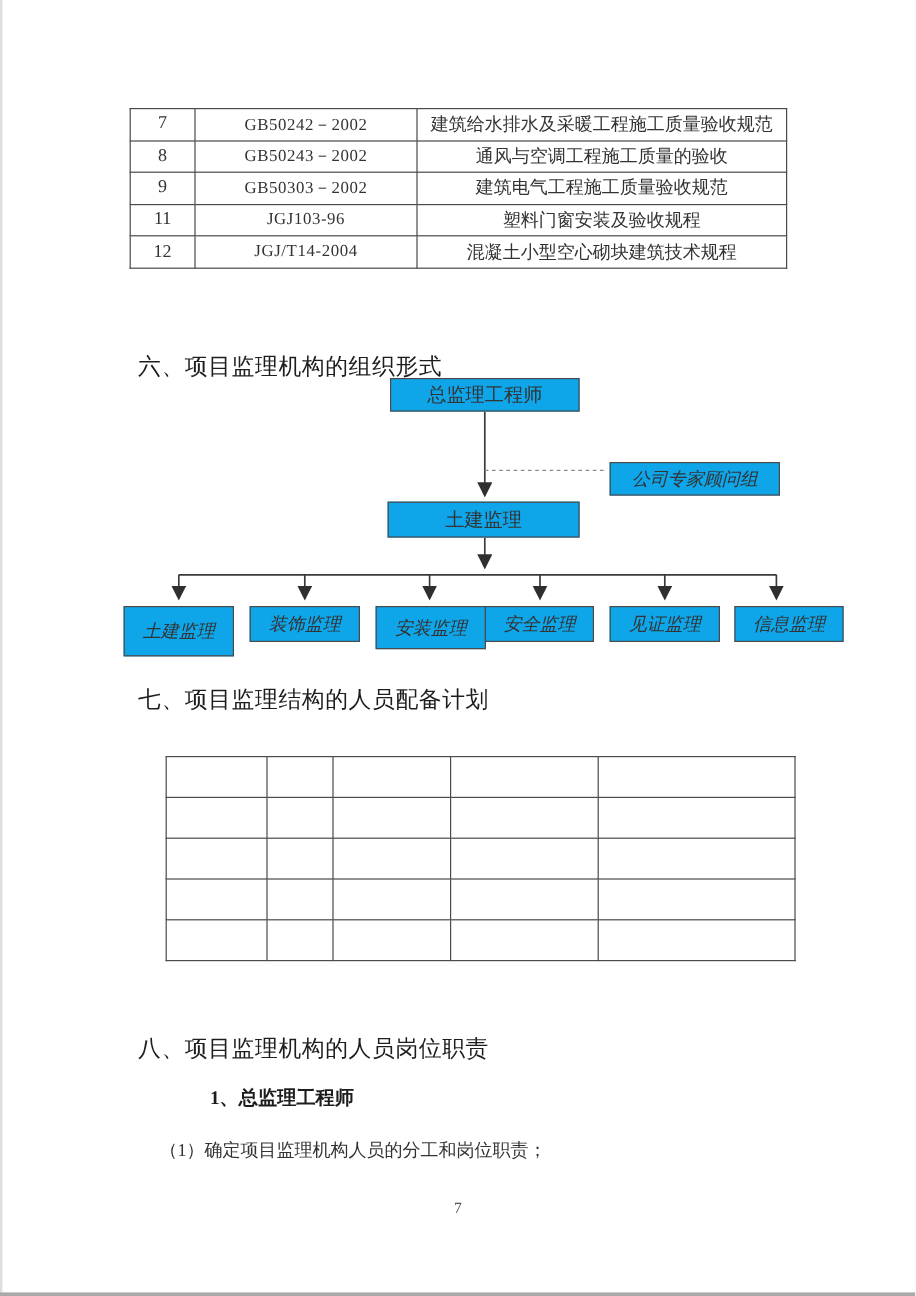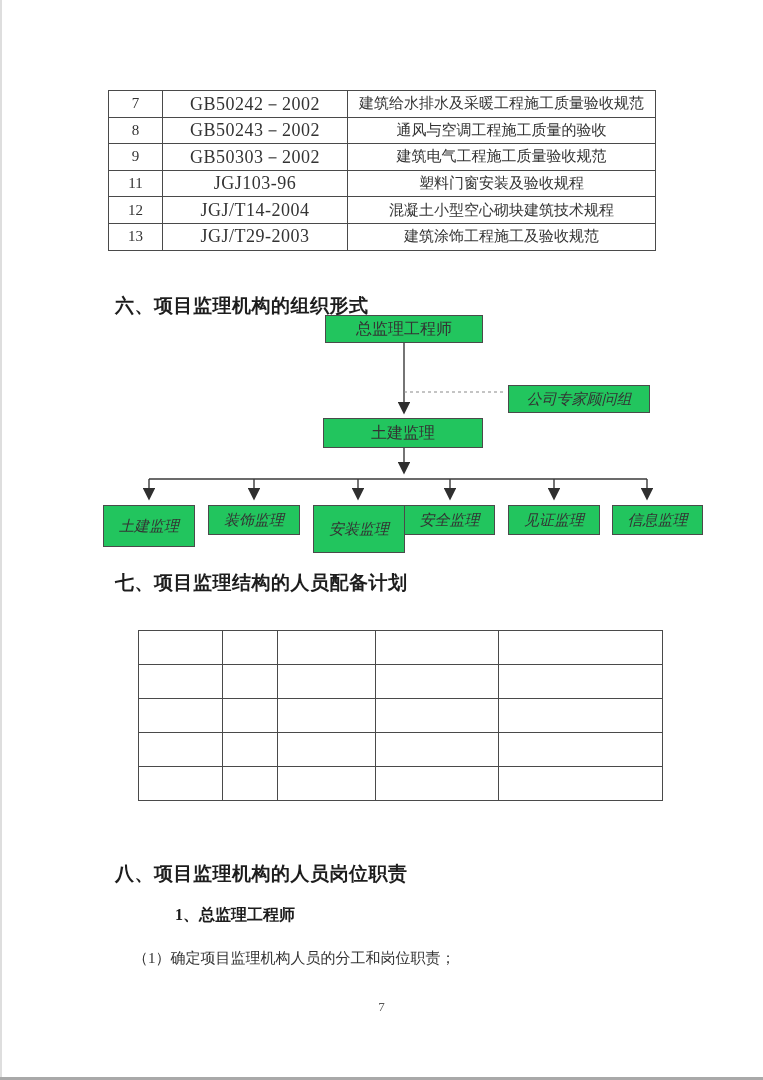--- a/index.html
+++ b/index.html
@@ -13,34 +13,34 @@
   }
   
   .edge-left{position:absolute;left:0;top:0;width:2px;height:1080px;background:#dedede;}
   .edge-bottom{position:absolute;left:0;top:1077px;width:763px;height:3px;background:#a9a9a9;}
 
   
   table{border-collapse:collapse;table-layout:fixed;}
   td{border:1px solid #4a4a4a;text-align:center;vertical-align:middle;padding:0;overflow:hidden;white-space:nowrap;}
   .std-table{position:absolute;left:108px;top:90px;width:547px;}
   .std-table td{height:25.6px;font-size:15px;color:#333;}
-  .std-table td.code{font-size:18px;letter-spacing:0.5px;}
+  .std-table td.code{font-size:14px;letter-spacing:0.5px;}
 
   
-  .h-sec{position:absolute;font-size:19px;font-weight:bold;color:#1d1d1d;letter-spacing:0.5px;white-space:nowrap;}
+  .h-sec{position:absolute;font-size:19px;font-weight:normal;color:#1d1d1d;letter-spacing:0.5px;white-space:nowrap;}
   .h-sub{position:absolute;font-size:16px;font-weight:bold;color:#1d1d1d;white-space:nowrap;}
   .para{position:absolute;font-size:15px;color:#333;white-space:nowrap;}
   .pagenum{position:absolute;left:0;top:999px;width:763px;text-align:center;font-size:13px;color:#555;}
 
   
   .org-box{
     position:absolute;
     box-sizing:border-box;
     border:1px solid #4a4a4a;
-    background:#22c55e;
+    background:#0ea5e9;
     display:flex;align-items:center;justify-content:center;
     font-size:16px;color:#333;
     white-space:nowrap;
   }
   .org-box.small{font-size:15px;font-style:italic;}
   .org-svg{position:absolute;left:0;top:300px;}
 
   
   .staff-table{position:absolute;left:138px;top:630px;width:524px;}
   .staff-table td{color:#333;}
@@ -80,25 +80,20 @@
       <tr>
         <td>11</td>
         <td class="code">JGJ103-96</td>
         <td>塑料门窗安装及验收规程</td>
       </tr>
       <tr>
         <td>12</td>
         <td class="code">JGJ/T14-2004</td>
         <td>混凝土小型空心砌块建筑技术规程</td>
       </tr>
-      <tr>
-        <td>13</td>
-        <td class="code">JGJ/T29-2003</td>
-        <td>建筑涂饰工程施工及验收规范</td>
-      </tr>
     </tbody>
   </table>
 
   <div class="h-sec" style="left:115px;top:293px;">六、项目监理机构的组织形式</div>
 
   <svg class="org-svg" width="763" height="245" viewBox="0 0 763 245">
     <defs>
       <marker id="arw" viewBox="0 0 10 10" refX="8" refY="5" markerWidth="9" markerHeight="9" orient="auto">
         <path d="M0,0 L10,5 L0,10 z" fill="#2f2f2f"></path>
       </marker>
@@ -113,21 +108,21 @@
     <line x1="450" y1="179" x2="450" y2="198" stroke="#3a3a3a" stroke-width="1.4" marker-end="url(#arw)"></line>
     <line x1="554" y1="179" x2="554" y2="198" stroke="#3a3a3a" stroke-width="1.4" marker-end="url(#arw)"></line>
     <line x1="647" y1="179" x2="647" y2="198" stroke="#3a3a3a" stroke-width="1.4" marker-end="url(#arw)"></line>
   </svg>
 
   <div class="org-box" style="left:325px;top:315px;width:158px;height:28px;">总监理工程师</div>
   <div class="org-box small" style="left:508px;top:385px;width:142px;height:28px;">公司专家顾问组</div>
   <div class="org-box" style="left:323px;top:418px;width:160px;height:30px;">土建监理</div>
   <div class="org-box small" style="left:103px;top:505px;width:92px;height:42px;">土建监理</div>
   <div class="org-box small" style="left:208px;top:505px;width:92px;height:30px;">装饰监理</div>
-  <div class="org-box small" style="left:313px;top:505px;width:92px;height:48px;">安装监理</div>
+  <div class="org-box small" style="left:313px;top:505px;width:92px;height:36px;">安装监理</div>
   <div class="org-box small" style="left:404px;top:505px;width:91px;height:30px;">安全监理</div>
   <div class="org-box small" style="left:508px;top:505px;width:92px;height:30px;">见证监理</div>
   <div class="org-box small" style="left:612px;top:505px;width:91px;height:30px;">信息监理</div>
 
   <div class="h-sec" style="left:115px;top:570px;">七、项目监理结构的人员配备计划</div>
 
   <table class="staff-table">
     <colgroup>
         <col style="width:84px">
         <col style="width:55px">

